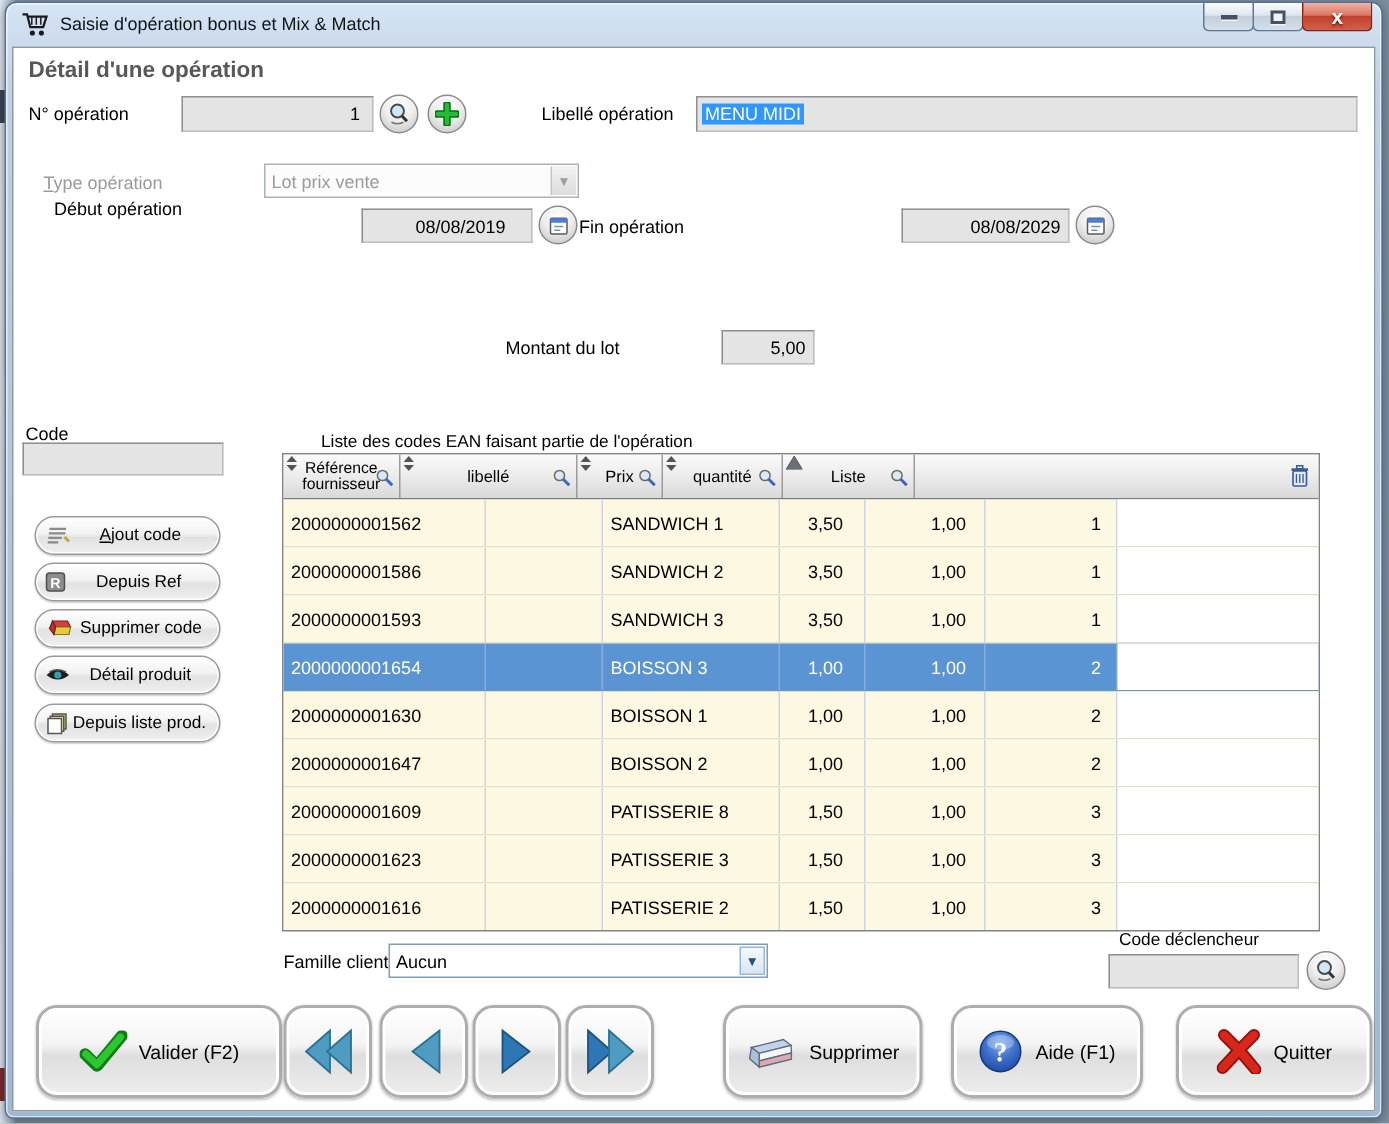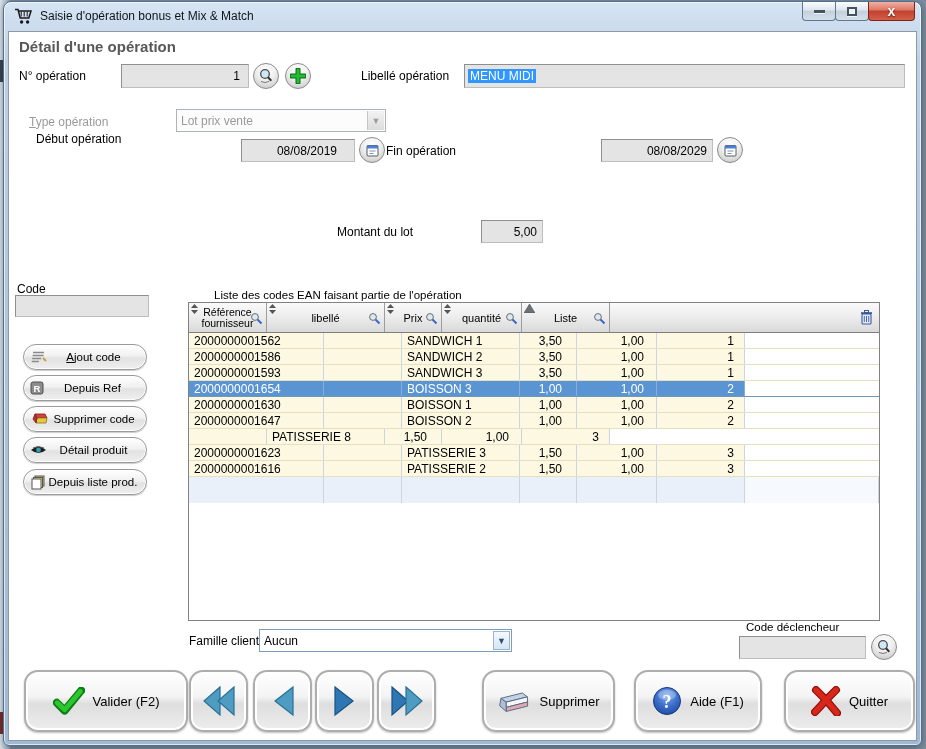--- a/index.html
+++ b/index.html
@@ -85,21 +85,21 @@
     border:1px solid #828282; background:#fff; overflow:hidden; }
   .thead { display:flex; height:30px;
     background:linear-gradient(180deg,#fafafa 0%,#ececec 50%,#d9d9d9 100%);
     border-bottom:1px solid #7e7e7e; }
   .th { position:relative; display:flex; align-items:center; justify-content:center;
     font-size:11px; color:#000; border-right:1px solid #9c9c9c; text-align:center; }
   .th .mag { position:absolute; right:3px; top:9px; }
   .th .sort { position:absolute; left:2px; top:1px; }
   .th.two-line { font-size:10.5px; line-height:11px; overflow:hidden; }
   .w-ean{width:135px}.w-ref{width:78px}.w-lib{width:118px}.w-prix{width:57px}.w-qte{width:80px}.w-liste{width:88px}.w-x{flex:1}
-  .trow { display:flex; height:16px; background:#fdf8e1; border-bottom:1px solid rgba(170,162,120,.28); }
+  .trow { display:flex; height:32px; background:#fdf8e1; border-bottom:1px solid rgba(170,162,120,.28); }
   .td { display:flex; align-items:center; font-size:12px; color:#000; border-right:1px solid #ccd4e2; overflow:hidden; }
   .c-ean{width:135px; padding-left:5px;}
   .c-ref{width:78px;}
   .c-lib{width:118px; padding-left:5px;}
   .c-prix{width:57px; justify-content:flex-end; padding-right:14px;}
   .c-qte{width:80px; justify-content:flex-end; padding-right:12px;}
   .c-liste{width:88px; justify-content:flex-end; padding-right:10px;}
   .c-x{flex:1; background:#fff; border-right:none;}
   .trow.selected { background:#5a94d2; color:#fff; }
   .trow.selected .td { color:#fff; border-right-color:#85aede; }
@@ -367,20 +367,21 @@
           <div class="trow">
             <div class="td c-ean">2000000001647</div>
             <div class="td c-ref"></div>
             <div class="td c-lib">BOISSON 2</div>
             <div class="td c-prix">1,00</div>
             <div class="td c-qte">1,00</div>
             <div class="td c-liste">2</div>
             <div class="td c-x"></div>
           </div>
           <div class="trow">
+            <div class="td c-ean">2000000001609</div>
             <div class="td c-ref"></div>
             <div class="td c-lib">PATISSERIE 8</div>
             <div class="td c-prix">1,50</div>
             <div class="td c-qte">1,00</div>
             <div class="td c-liste">3</div>
             <div class="td c-x"></div>
           </div>
           <div class="trow">
             <div class="td c-ean">2000000001623</div>
             <div class="td c-ref"></div>

